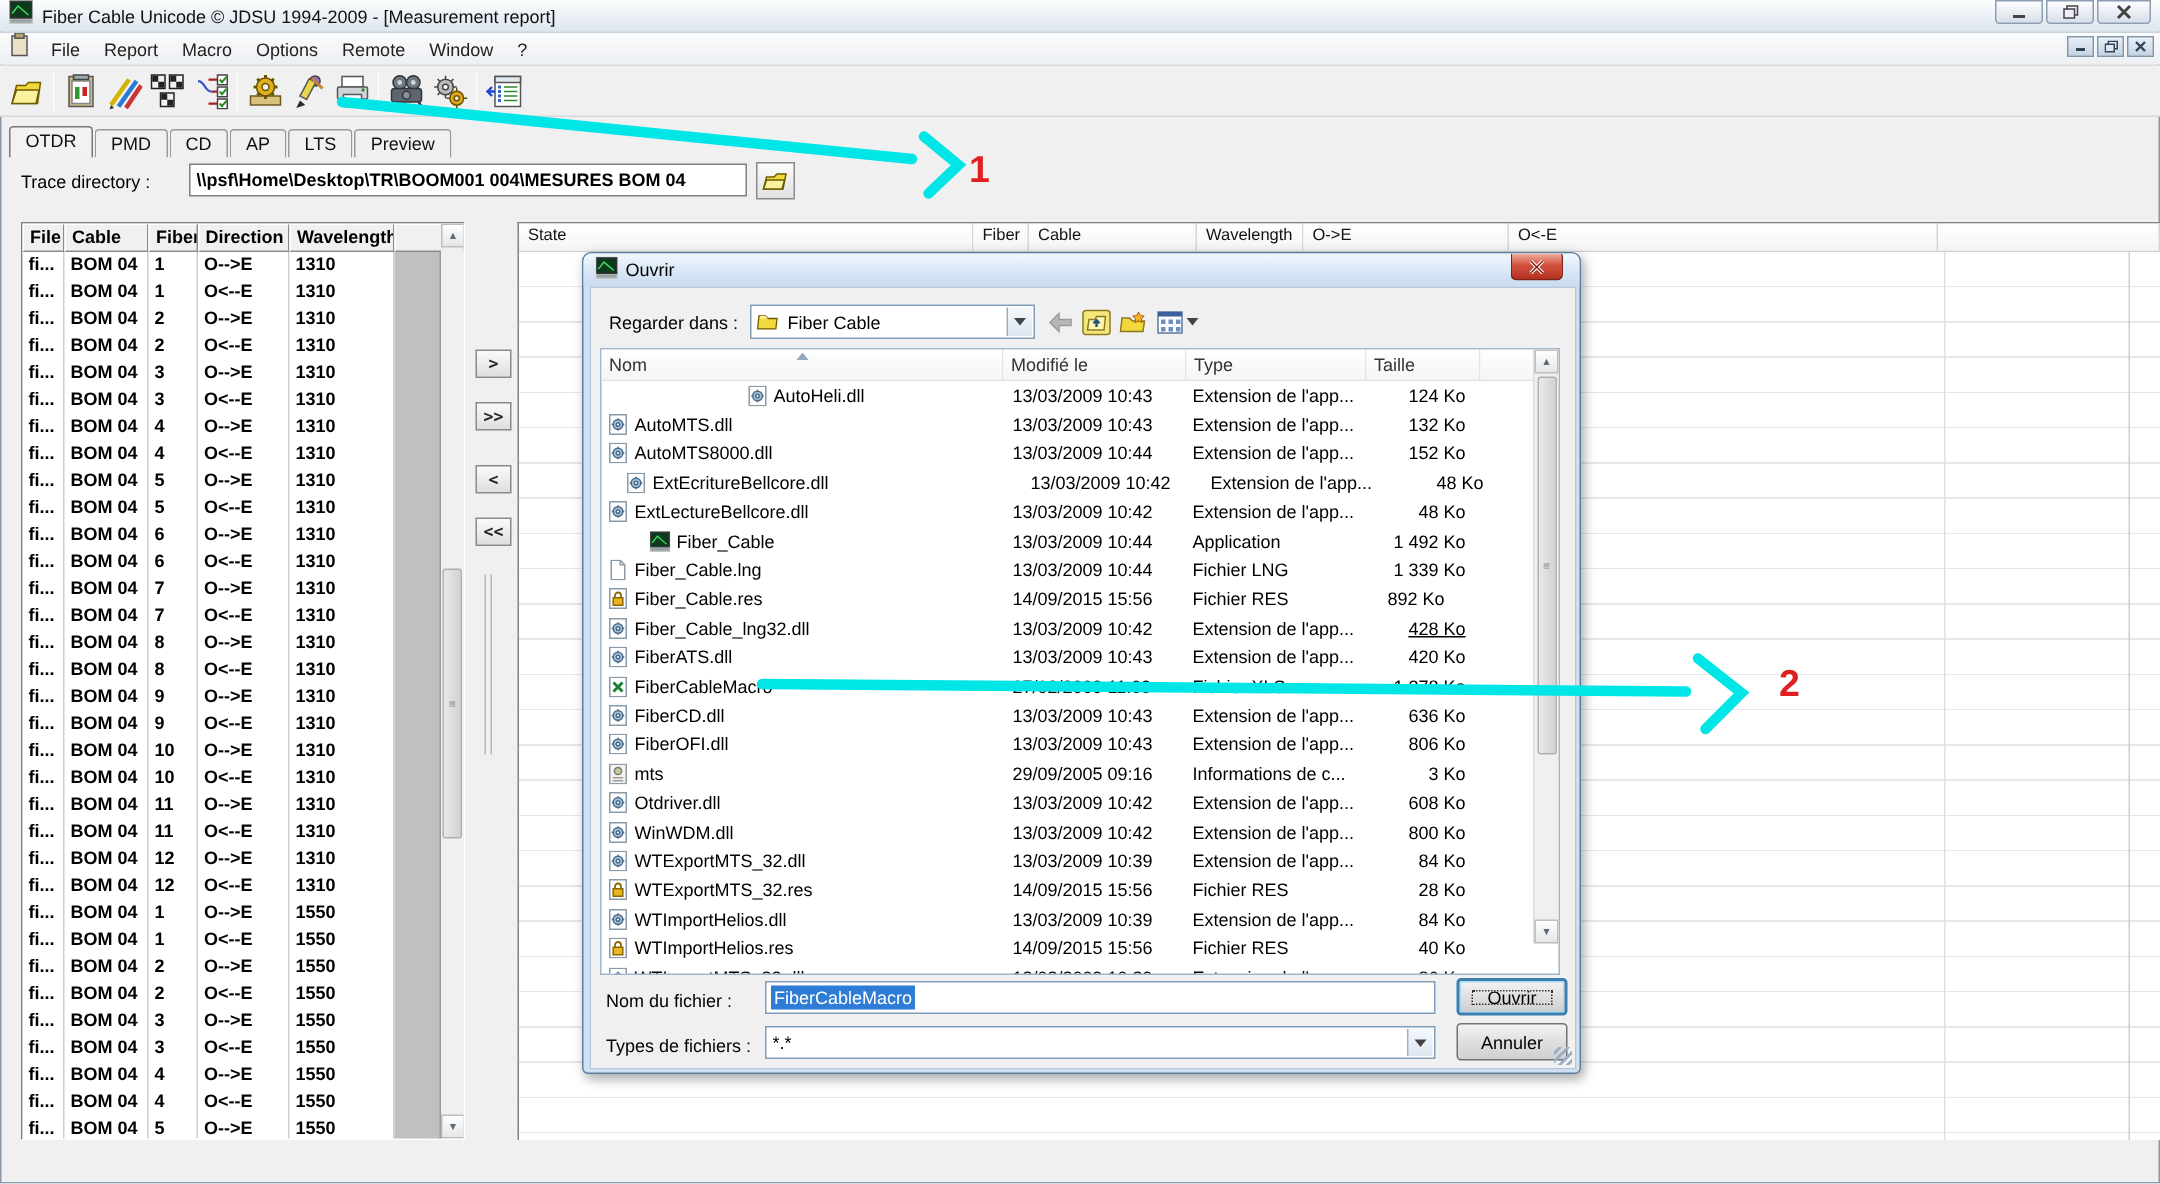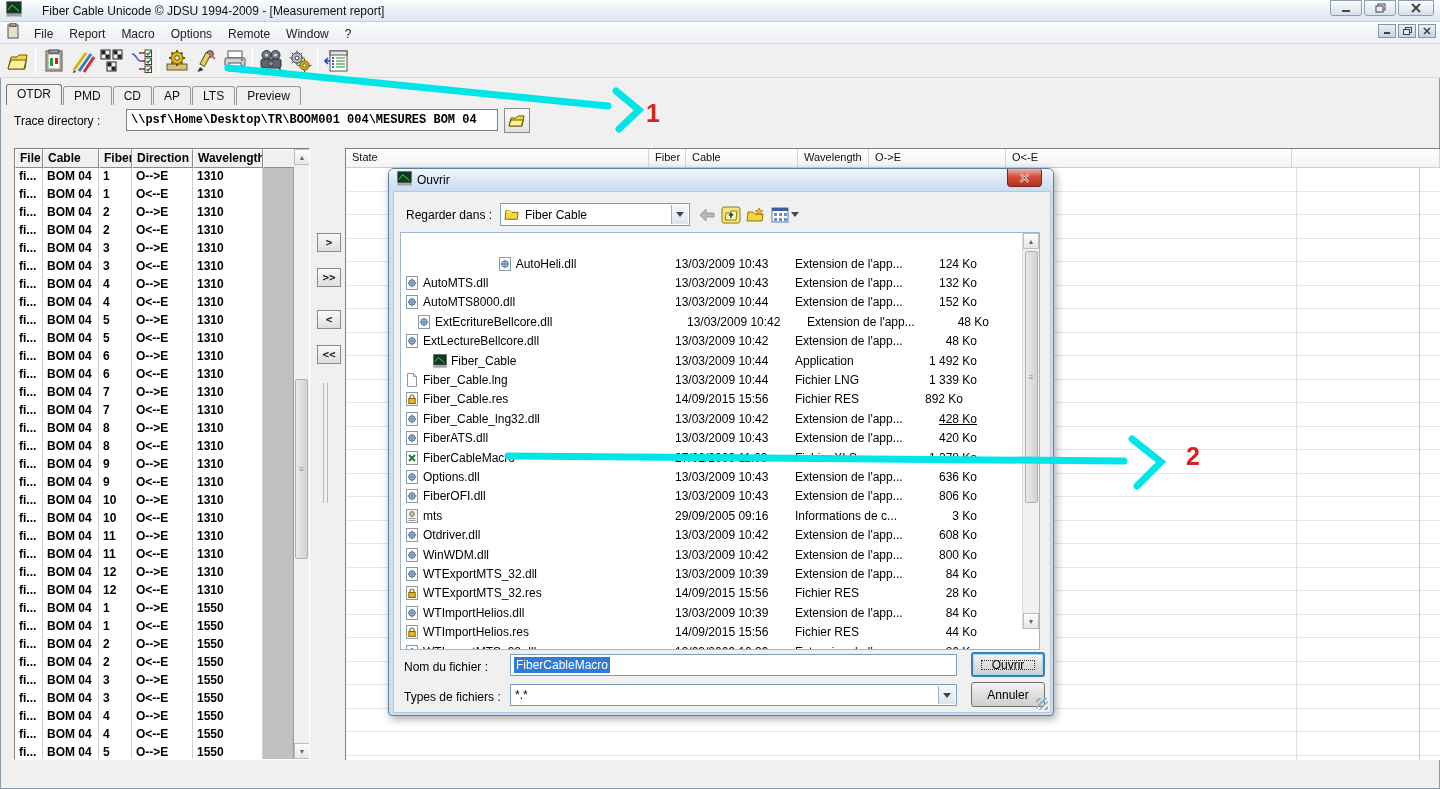--- a/index.html
+++ b/index.html
@@ -5,21 +5,21 @@
   html,body{margin:0;padding:0;width:1440px;height:789px;overflow:hidden;
     font-family:"Liberation Sans",sans-serif;background:#f0f0f0;}
   *{box-sizing:border-box;}
   .abs{position:absolute;}
   #stage{position:relative;width:1440px;height:789px;background:#f0f0f0;
     outline:1px solid #8a9aa8;outline-offset:-1px;}
 
   
   #titlebar{left:0;top:0;width:1440px;height:22px;
     background:linear-gradient(#fdfefe,#e9eef5 60%,#dfe6ee);
-    border-bottom:1px solid #c8d0da;display:flex;align-items:center;gap:20px;padding:0 6px;}
+    border-bottom:1px solid #c8d0da;display:flex;align-items:center;gap:6px;padding:0 6px;}
   #titlebar .ttl{font-size:12px;color:#111;}
   .capbtn{width:32px;height:16px;border:1px solid #8d9cb0;border-radius:0 0 3px 3px;
     background:linear-gradient(#fcfdfe,#d7dfe9);display:flex;align-items:center;justify-content:center;margin-left:2px;}
   .capbtn svg{display:block;}
   #caption-buttons{position:absolute;right:6px;top:0;display:flex;}
 
   #menubar{left:0;top:22px;width:1440px;height:22px;background:linear-gradient(#fafbfc,#eceff3);
     border-bottom:1px solid #d7dce2;display:flex;align-items:center;padding:0 4px;}
   .menu-item{font-size:12px;color:#222;padding:2px 8px;}
   #mdi-buttons{position:absolute;right:4px;top:24px;display:flex;gap:2px;}
@@ -34,21 +34,21 @@
 
   
   #tabstrip{left:6px;top:84px;height:21px;display:flex;align-items:flex-end;}
   .tab{height:19px;padding:2px 10px 0 10px;font-size:12px;color:#111;background:#f0f0f0;
     border:1px solid #999;border-bottom:none;border-radius:3px 3px 0 0;margin-right:1px;}
   .tab.active{height:21px;border-color:#777;background:#f2f2f2;font-weight:normal;text-align:center;}
 
   
   #trace-label{left:14px;top:114px;font-size:12px;color:#000;}
   #trace-input{left:126px;top:109px;width:372px;height:22px;border:1px solid #7f7f7f;
-    background:#fff;font-family:Liberation Mono, monospace;font-size:12px;font-weight:bold;padding:2px 4px;color:#000;}
+    background:#fff;font-family:Liberation Sans, sans-serif;font-size:12px;font-weight:bold;padding:2px 4px;color:#000;}
   #browse-btn{left:504px;top:108px;width:26px;height:25px;border:1px solid #8a8a8a;
     background:linear-gradient(#fbfbfb,#e2e2e2);display:flex;align-items:center;justify-content:center;}
 
   
   #left-pane{left:14px;top:148px;width:296px;height:612px;background:#fff;
     border:1px solid #808080;border-right-color:#fff;border-bottom-color:#fff;
     box-shadow:inset -1px -1px 0 #d4d4d4;overflow:hidden;}
   #left-header{display:flex;height:19px;}
   .lhcell{background:#f0f0f0;border-top:1px solid #fff;border-left:1px solid #fff;
     border-right:1px solid #8c8c8c;border-bottom:1px solid #8c8c8c;
@@ -713,20 +713,27 @@
               <rect x="13" y="6" width="3" height="3"></rect>
               <rect x="3" y="11" width="3" height="3"></rect>
               <rect x="8" y="11" width="3" height="3"></rect>
               <rect x="13" y="11" width="3" height="3"></rect>
             </g>
           </svg>
         <span class="tri-down" style="margin-left:2px;"></span>
       </span>
 
       <div class="abs" id="file-list">
+        <div id="fl-header">
+            <div class="flh" style="width: 268px;">Nom<span id="sort-tri"></span></div>
+            <div class="flh" style="width: 122px;">Modifié le</div>
+            <div class="flh" style="width: 120px;">Type</div>
+            <div class="flh" style="width: 76px;">Taille</div>
+            <div class="flh" style="flex: 1 1 0%;"></div>
+          </div>
         <div id="fl-body">
             <div class="frow">
               <div class="fcell fname" style="width: 268px; justify-content: center;">
                 <svg width="14" height="14" viewBox="0 0 14 14">
                   <rect x="1.5" y="0.5" width="11" height="13" fill="#fff" stroke="#8a9aa8"></rect>
                   <circle cx="7" cy="7" r="3.2" fill="#a9c4dc" stroke="#4a6a8a"></circle>
                   <circle cx="7" cy="7" r="1.2" fill="#fff" stroke="#4a6a8a"></circle>
                   <g stroke="#4a6a8a">
                     <line x1="7" y1="2.8" x2="7" y2="3.8"></line>
                     <line x1="7" y1="10.2" x2="7" y2="11.2"></line>
@@ -911,21 +918,21 @@
                   <rect x="1.5" y="0.5" width="11" height="13" fill="#fff" stroke="#8a9aa8"></rect>
                   <circle cx="7" cy="7" r="3.2" fill="#a9c4dc" stroke="#4a6a8a"></circle>
                   <circle cx="7" cy="7" r="1.2" fill="#fff" stroke="#4a6a8a"></circle>
                   <g stroke="#4a6a8a">
                     <line x1="7" y1="2.8" x2="7" y2="3.8"></line>
                     <line x1="7" y1="10.2" x2="7" y2="11.2"></line>
                     <line x1="2.8" y1="7" x2="3.8" y2="7"></line>
                     <line x1="10.2" y1="7" x2="11.2" y2="7"></line>
                   </g>
                 </svg>
-                <span>Options.dll</span>
+                <span>FiberCD.dll</span>
               </div>
               <div class="fcell" style="width: 122px; padding-left: 6px;">13/03/2009 10:43</div>
               <div class="fcell" style="width: 120px; padding-left: 4px;">Extension de l'app...</div>
               <div class="fcell fsize" style="width: 76px;">636 Ko</div>
             </div>
             <div class="frow">
               <div class="fcell fname" style="width: 268px;">
                 <svg width="14" height="14" viewBox="0 0 14 14">
                   <rect x="1.5" y="0.5" width="11" height="13" fill="#fff" stroke="#8a9aa8"></rect>
                   <circle cx="7" cy="7" r="3.2" fill="#a9c4dc" stroke="#4a6a8a"></circle>
@@ -1050,21 +1057,21 @@
               <div class="fcell fname" style="width: 268px;">
                 <svg width="14" height="14" viewBox="0 0 14 14">
                   <rect x="1.5" y="0.5" width="11" height="13" fill="#fff" stroke="#8a9aa8"></rect>
                   <path d="M5 6.5 V5 a2 2 0 0 1 4 0 V6.5" fill="none" stroke="#8a6a00" stroke-width="1.2"></path>
                   <rect x="3.8" y="6.5" width="6.4" height="5" fill="#eab61e" stroke="#8a6a00"></rect>
                 </svg>
                 <span>WTImportHelios.res</span>
               </div>
               <div class="fcell" style="width: 122px; padding-left: 6px;">14/09/2015 15:56</div>
               <div class="fcell" style="width: 120px; padding-left: 4px;">Fichier RES</div>
-              <div class="fcell fsize" style="width: 76px;">44 Ko</div>
+              <div class="fcell fsize" style="width: 76px;">40 Ko</div>
             </div>
             <div class="frow">
               <div class="fcell fname" style="width: 268px;">
                 <svg width="14" height="14" viewBox="0 0 14 14">
                   <rect x="1.5" y="0.5" width="11" height="13" fill="#fff" stroke="#8a9aa8"></rect>
                   <circle cx="7" cy="7" r="3.2" fill="#a9c4dc" stroke="#4a6a8a"></circle>
                   <circle cx="7" cy="7" r="1.2" fill="#fff" stroke="#4a6a8a"></circle>
                   <g stroke="#4a6a8a">
                     <line x1="7" y1="2.8" x2="7" y2="3.8"></line>
                     <line x1="7" y1="10.2" x2="7" y2="11.2"></line>

